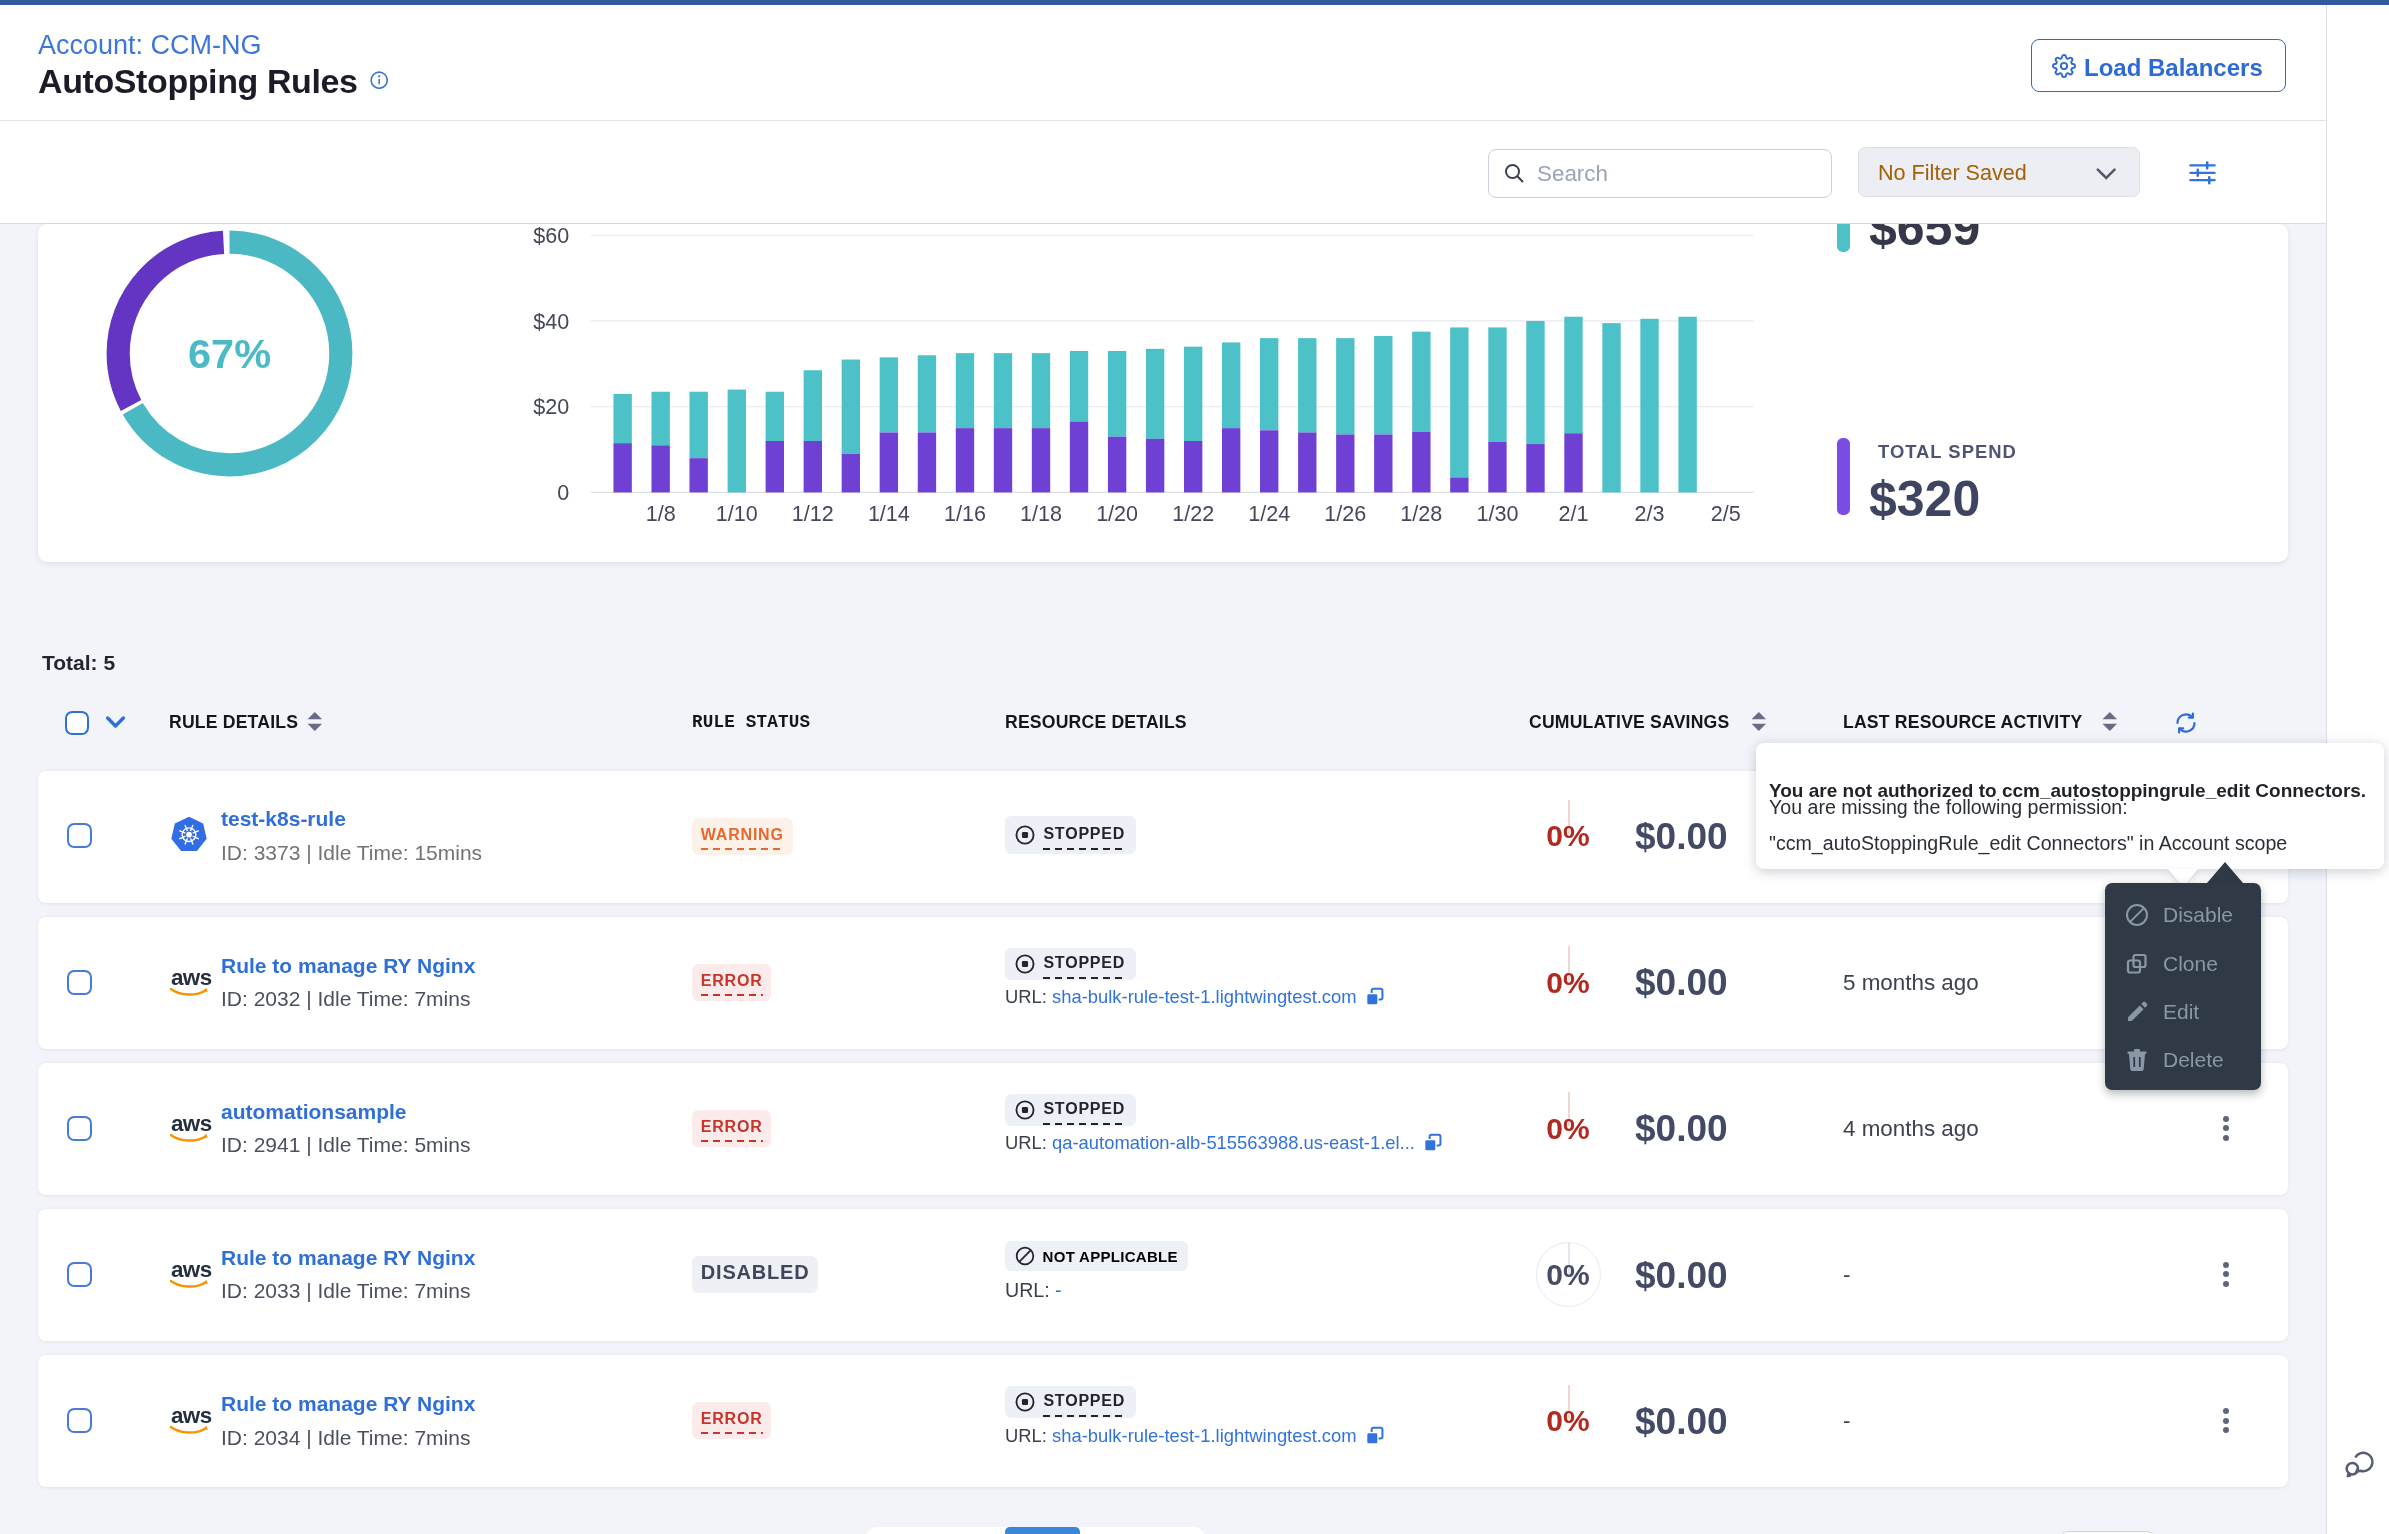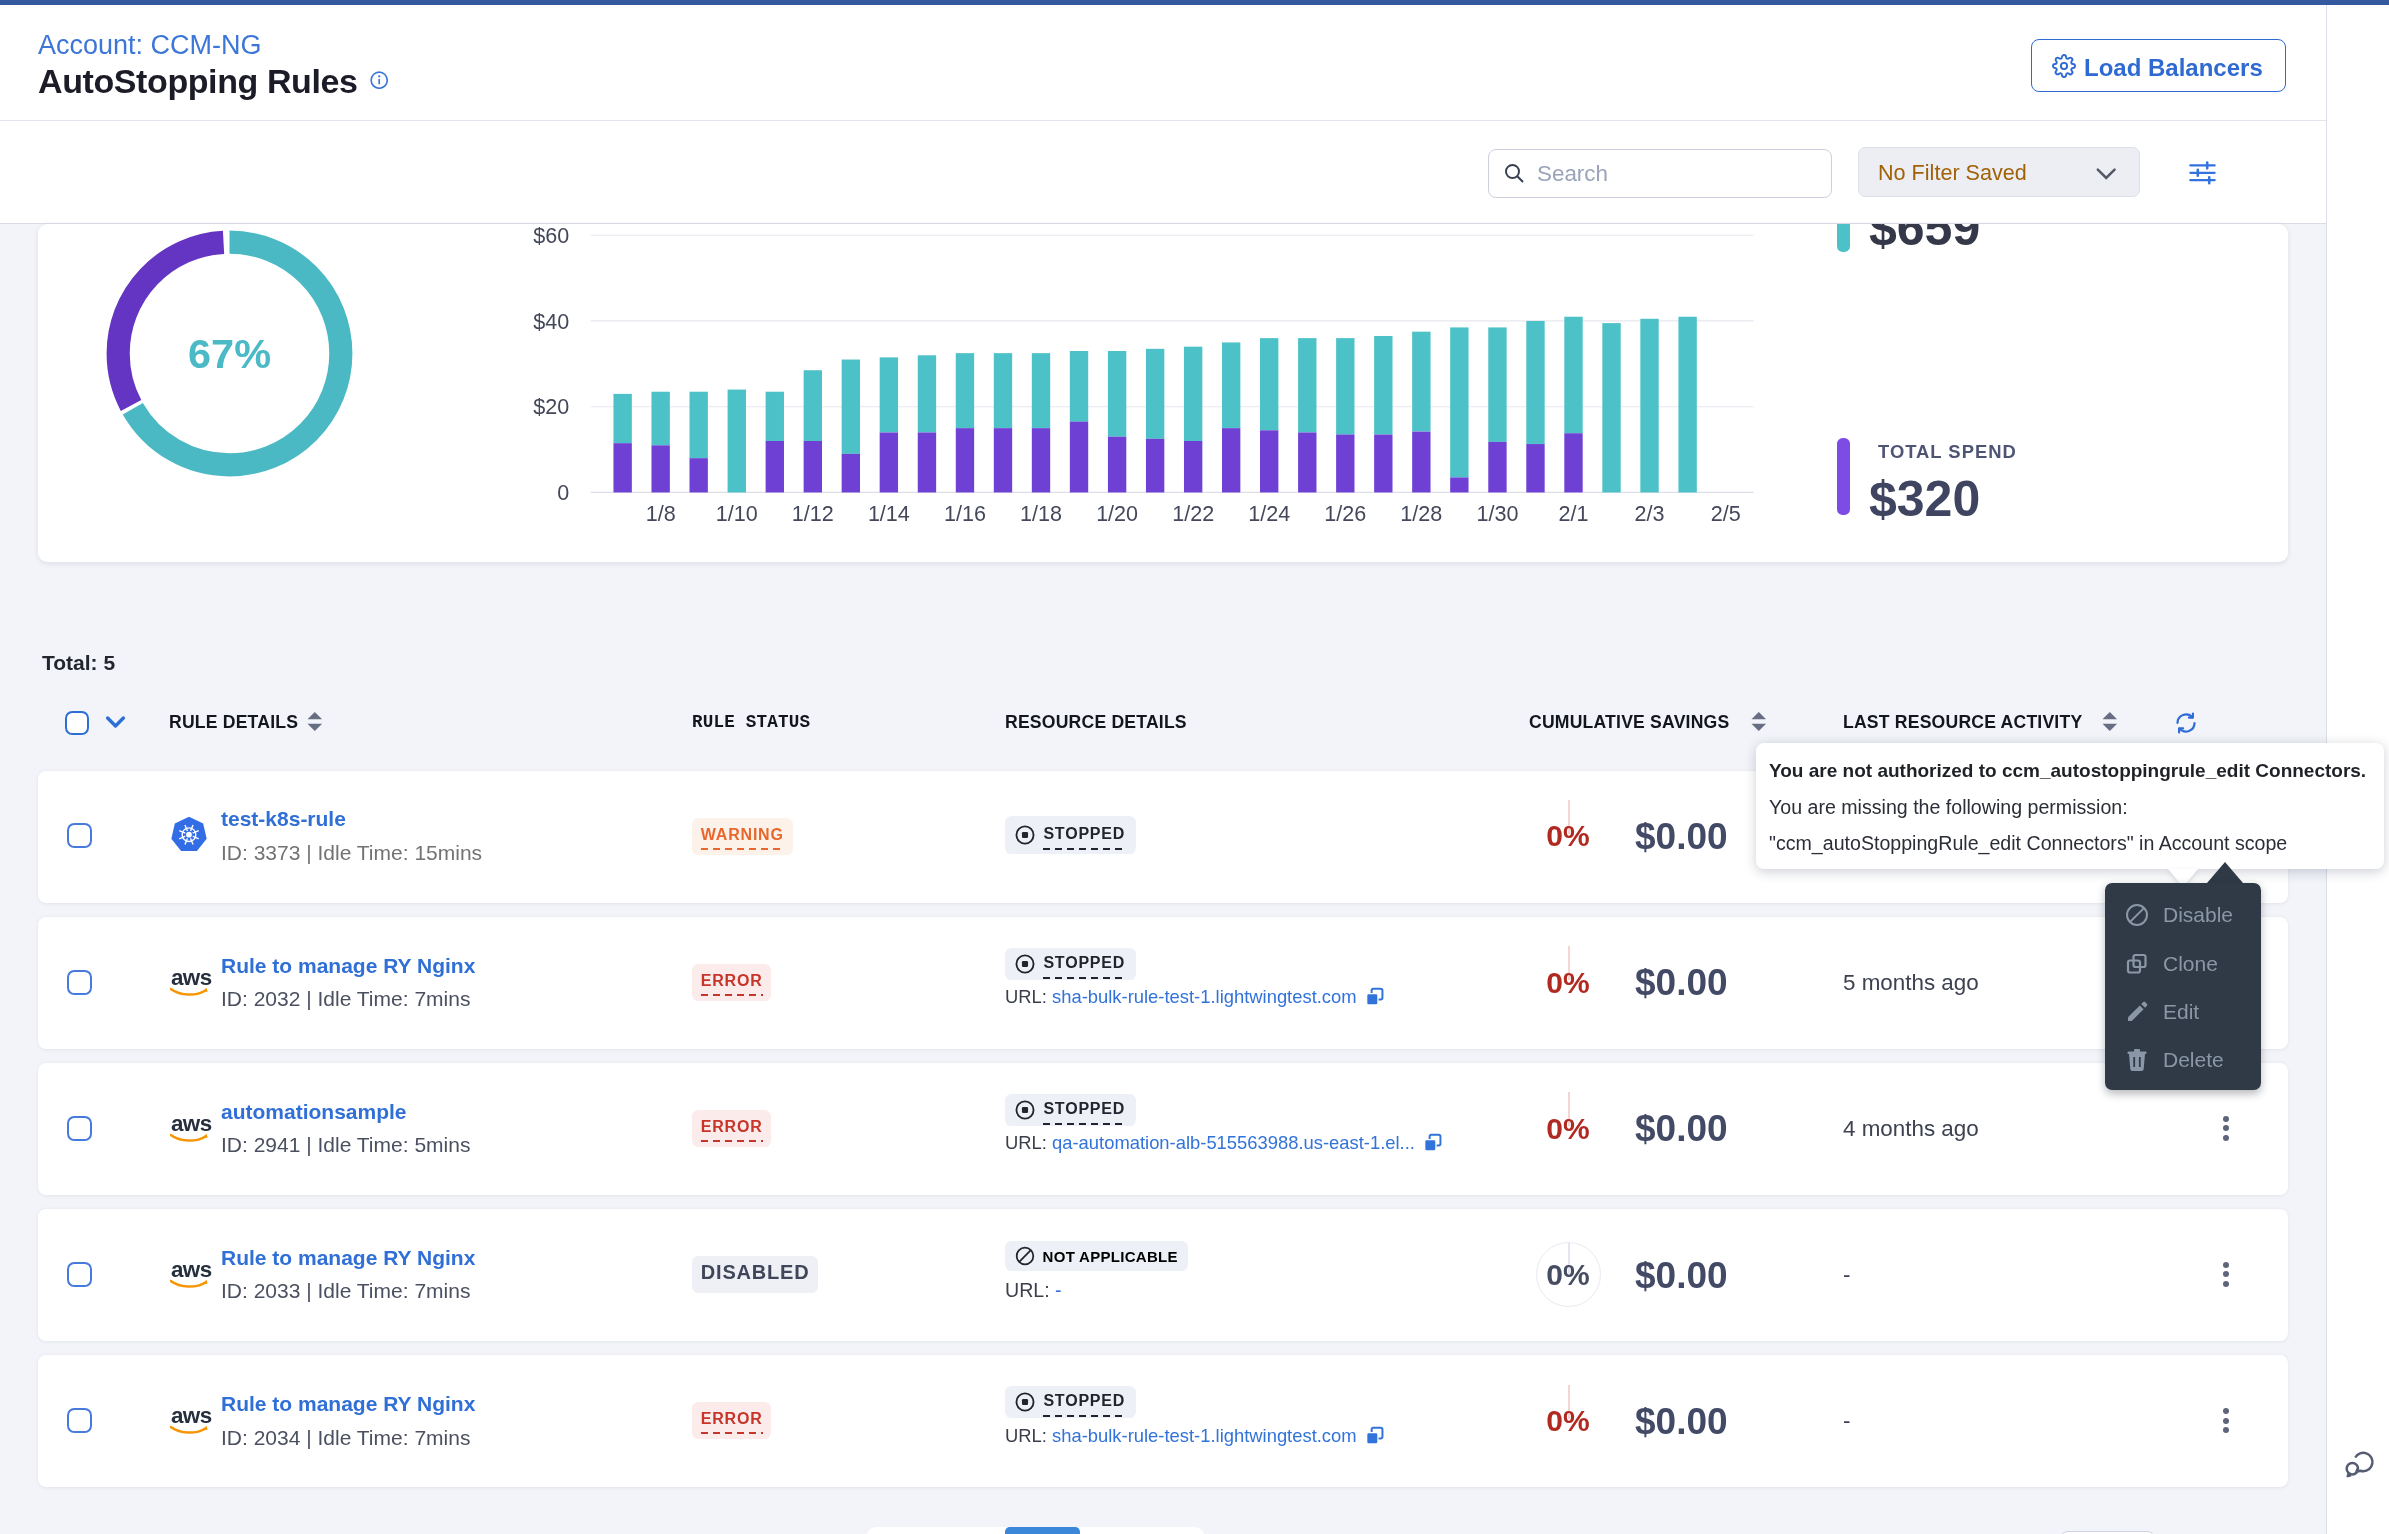--- a/index.html
+++ b/index.html
@@ -356,21 +356,21 @@
 <div class="abs" style="left:1568px;top:1385px;width:1.6px;height:34px;background:#f3d6d4;"></div>
 <div class="abs" style="left:1568px;top:1404px;font-size:30px;font-weight:700;color:#b12a21;transform:translateX(-50%);">0%</div>
 <div class="abs" style="left:1635px;top:1401px;font-size:37px;font-weight:700;color:#434a66;">$0.00</div>
 <div class="abs" style="left:1843px;top:1408px;font-size:22.4px;color:#3d4150;">-</div>
 <div class="abs" style="left:2223px;top:1408px;width:6.4px;height:6.4px;border-radius:50%;background:#5e6578;"></div>
 <div class="abs" style="left:2223px;top:1418px;width:6.4px;height:6.4px;border-radius:50%;background:#5e6578;"></div>
 <div class="abs" style="left:2223px;top:1427px;width:6.4px;height:6.4px;border-radius:50%;background:#5e6578;"></div>
 
 <div class="abs" style="left:1756px;top:743px;width:628px;height:126px;background:#fff;border-radius:8px;box-shadow:0 2.4px 11.2px rgba(30,40,70,.22);"></div>
 <div class="abs" style="left:2168px;top:869px;width:0;height:0;border-left:15px solid transparent;border-right:15px solid transparent;border-top:18.4px solid #fff;filter:drop-shadow(0 2.4px 2.4px rgba(30,40,70,.15));"></div>
-<div class="abs" style="left:1769px;top:760px;font-size:19px;font-weight:700;color:#1e2126;white-space:nowrap;">You are not authorized to ccm_autostoppingrule_edit Connectors.</div>
+<div class="abs" style="left:1769px;top:780px;font-size:19px;font-weight:700;color:#1e2126;white-space:nowrap;">You are not authorized to ccm_autostoppingrule_edit Connectors.</div>
 <div class="abs" style="left:1769px;top:796px;font-size:19.6px;color:#2a2e36;white-space:nowrap;">You are missing the following permission:</div>
 <div class="abs" style="left:1769px;top:832px;font-size:19.6px;color:#2a2e36;white-space:nowrap;">"ccm_autoStoppingRule_edit Connectors" in Account scope</div>
 
 <div class="abs" style="left:2207px;top:862px;width:0;height:0;border-left:18.4px solid transparent;border-right:18.4px solid transparent;border-bottom:21px solid #2f3a46;"></div>
 <div class="abs" style="left:2105px;top:883px;width:156px;height:207px;background:#2f3a46;border-radius:7.2px;box-shadow:0 3.2px 8px rgba(20,25,35,.3);"></div>
 <svg class="abs" style="left:2125px;top:903px;" width="24" height="24" viewBox="0 0 26 26" fill="none">
 <circle cx="13" cy="13" r="10.8" stroke="#8b97a6" stroke-width="2.2"></circle>
 <path d="M5.8 20.2 20.2 5.8" stroke="#8b97a6" stroke-width="2.2"></path>
 </svg>
 <div class="abs" style="left:2163px;top:903px;font-size:21px;color:#8b97a6;">Disable</div>

